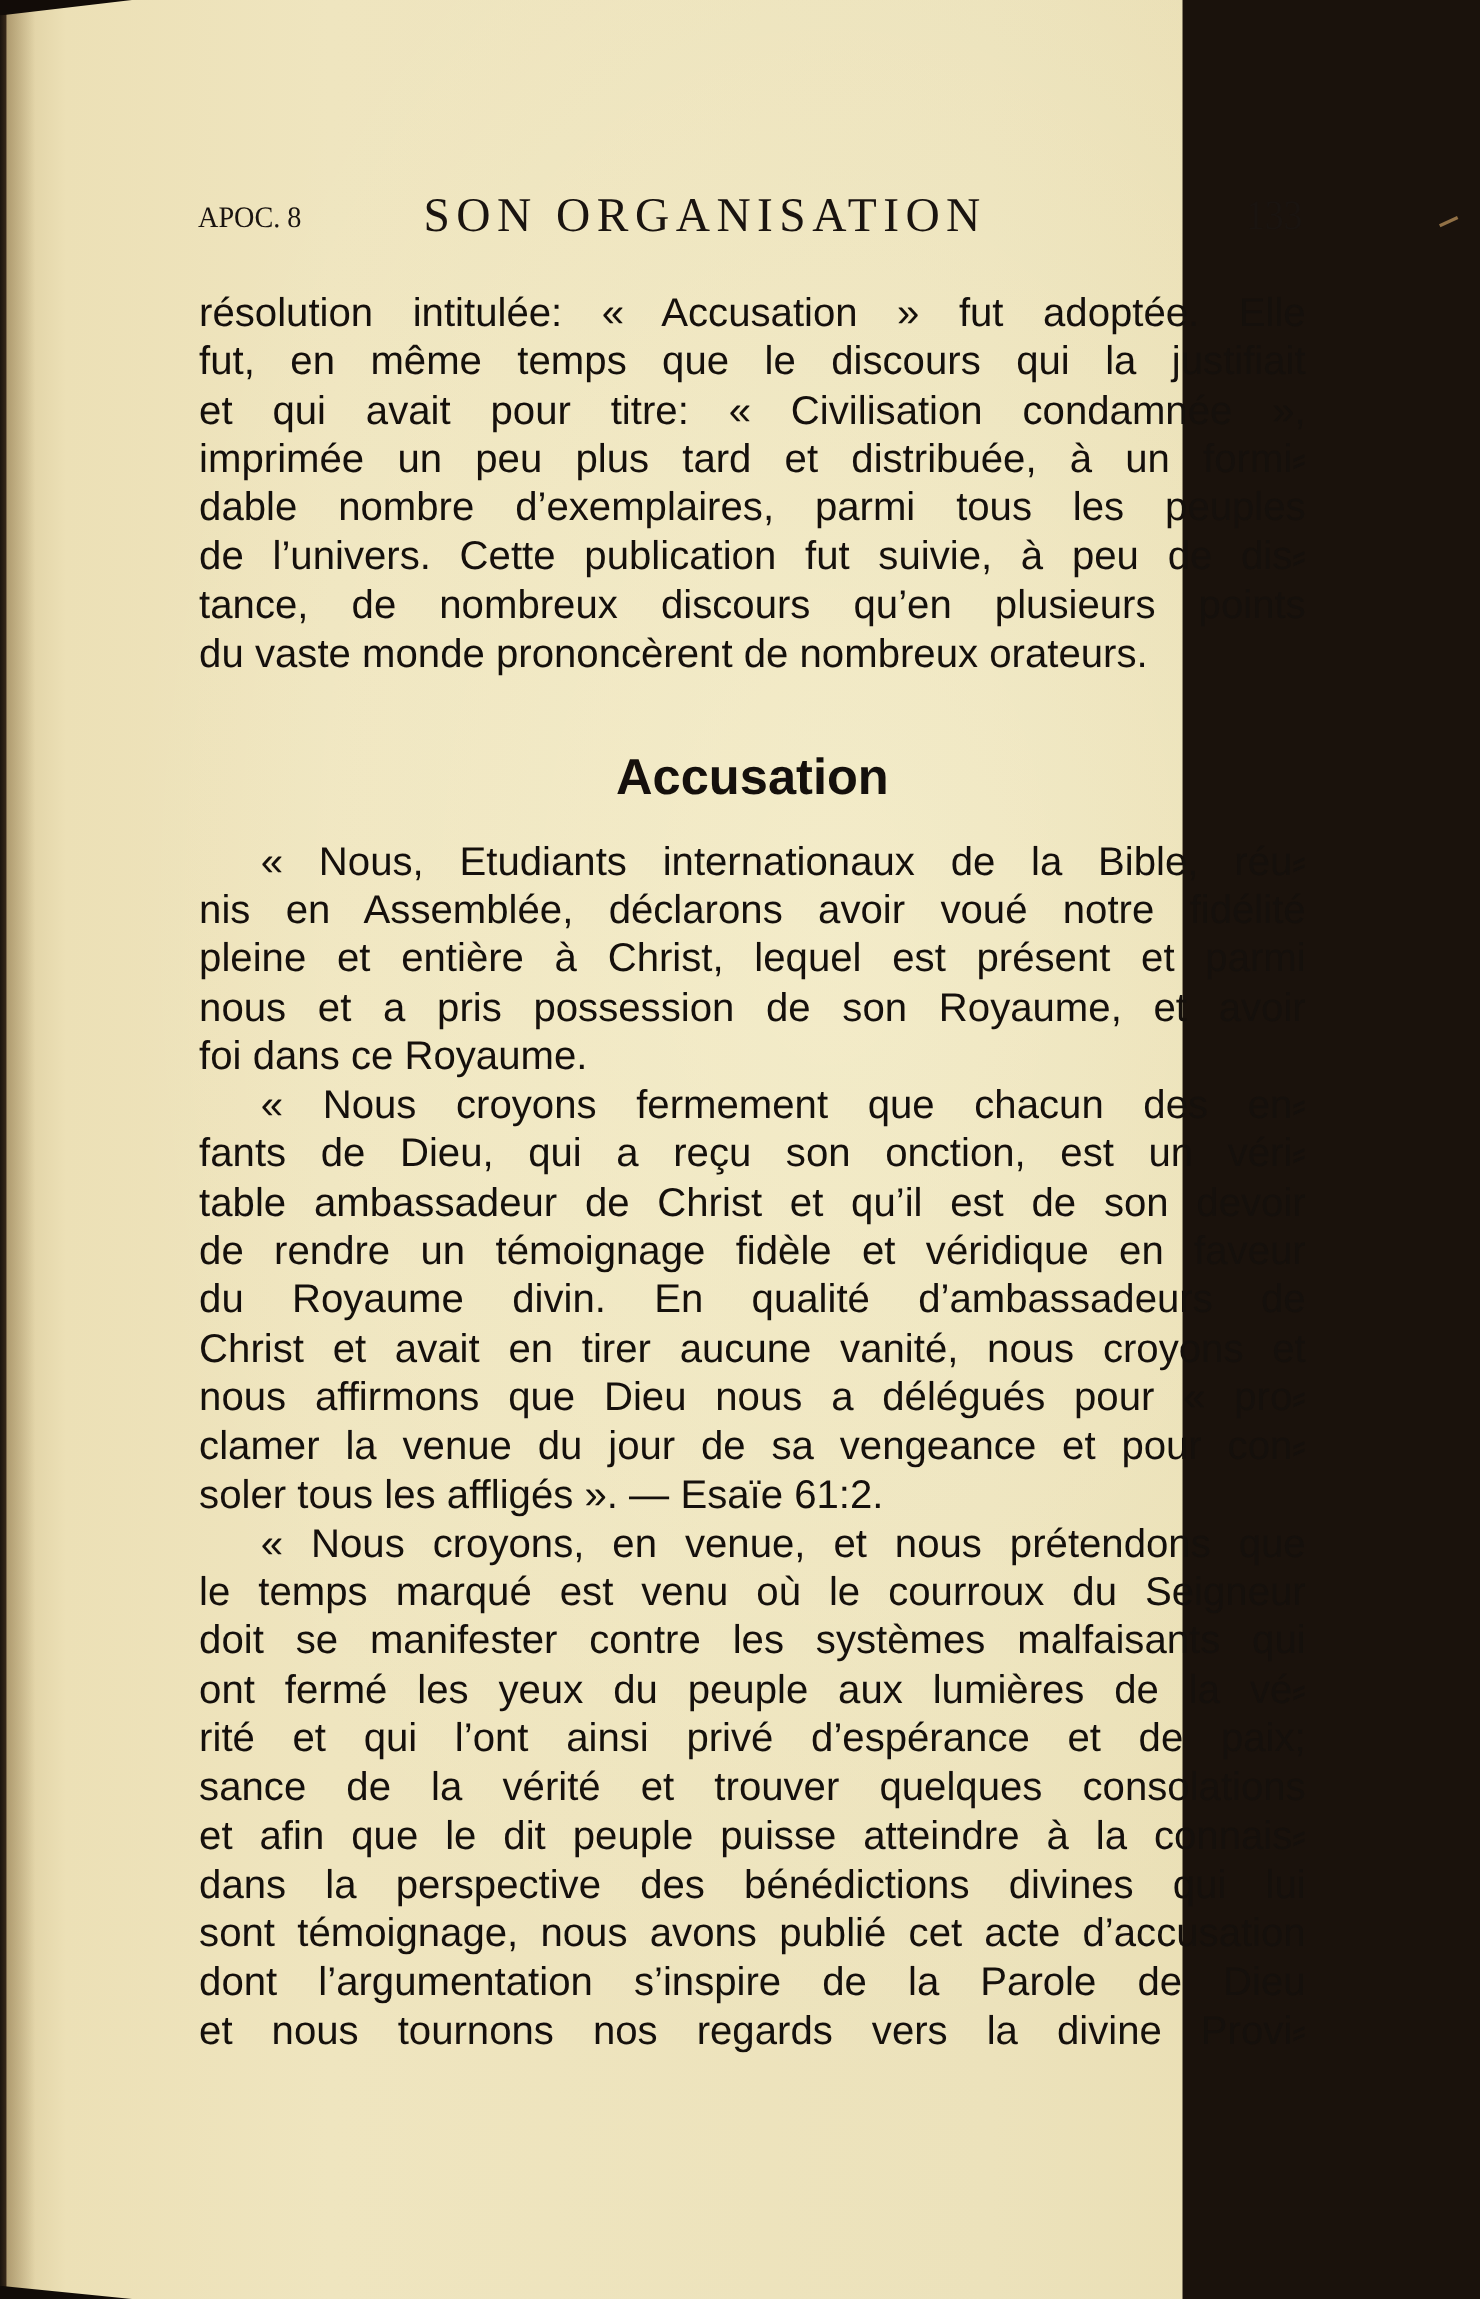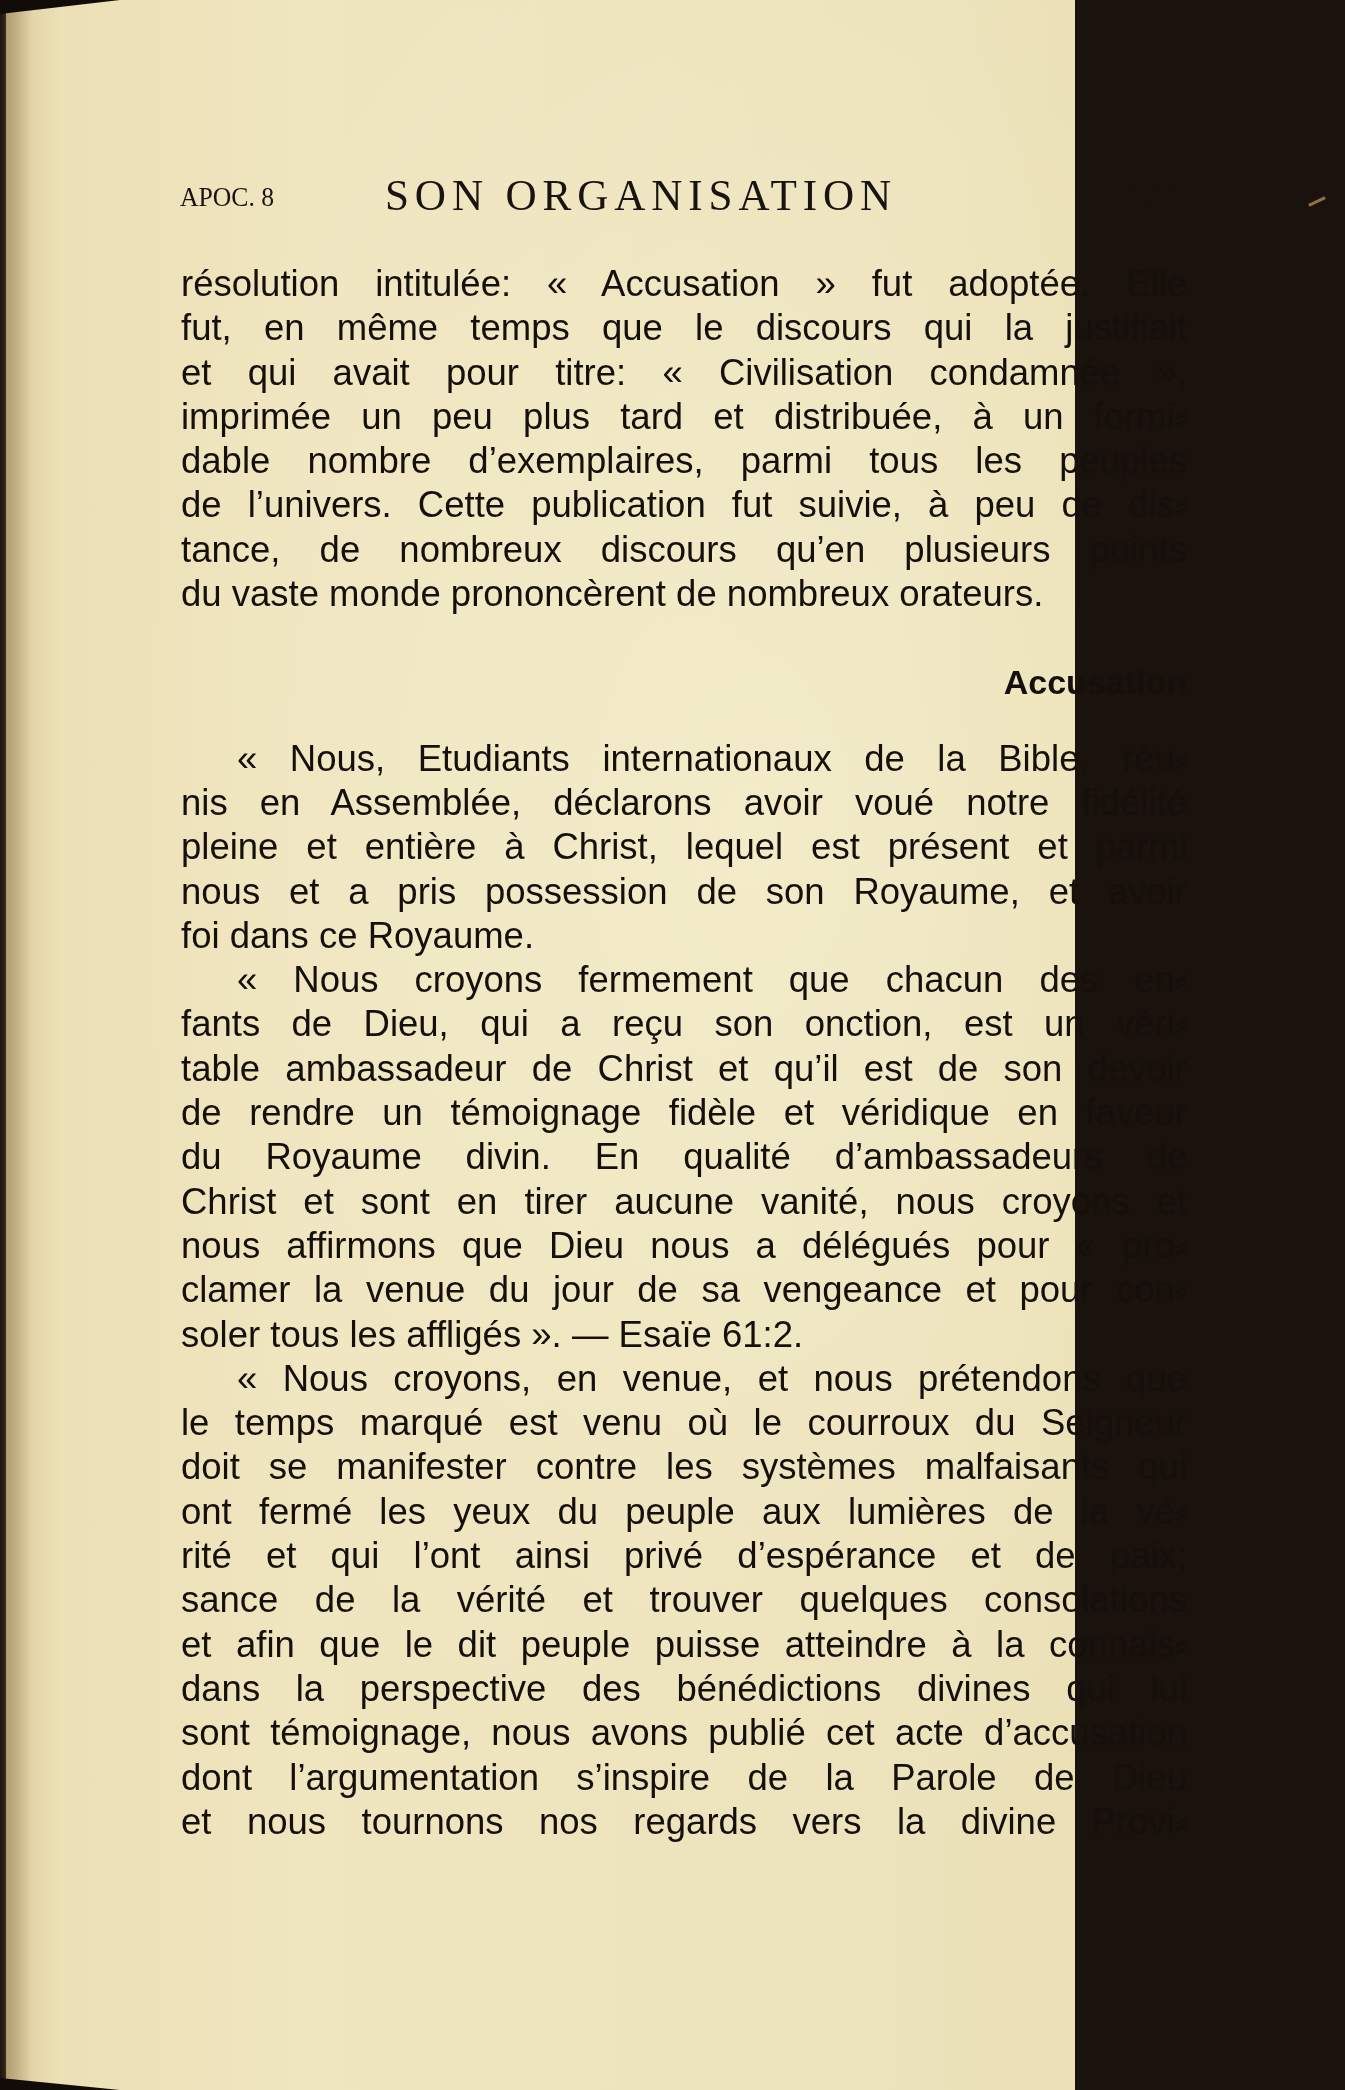--- a/index.html
+++ b/index.html
@@ -57,23 +57,23 @@
     font-size: 36.5px; color: #15100c;
   }
   .line {
     display: block; height: 44.3px; line-height: 44.3px;
     text-align: justify; text-align-last: justify; white-space: nowrap;
     overflow: visible;
   }
   .line.last { text-align-last: left; }
   .line.indent { padding-left: 56px; }
   .heading {
-    display: block; text-align: right; font-weight: bold;
-    height: 44.3px; line-height: 44.3px; font-size: 34px;
-    margin-top: 44px; margin-bottom: 32px;
+    display: block; text-align: center; font-weight: bold;
+    height: 44.3px; line-height: 44.3px; font-size: 46px;
+    margin-top: 68px; margin-bottom: 32px;
   }
   .paragraph { display: block; }
 </style>
 </head>
 <body>
 
 <div class="page">
   <div class="gutter"></div>
   <div class="gutter-shadow"></div>
   <div class="corner-top"></div>
@@ -104,21 +104,21 @@
         <span class="line">pleine et entière à Christ, lequel est présent et parmi</span>
         <span class="line">nous et a pris possession de son Royaume, et avoir</span>
         <span class="line last">foi dans ce Royaume.</span>
       </div>
       <div class="paragraph">
         <span class="line indent">« Nous croyons fermement que chacun des en⸗</span>
         <span class="line">fants de Dieu, qui a reçu son onction, est un véri⸗</span>
         <span class="line">table ambassadeur de Christ et qu’il est de son devoir</span>
         <span class="line">de rendre un témoignage fidèle et véridique en faveur</span>
         <span class="line">du Royaume divin. En qualité d’ambassadeurs de</span>
-        <span class="line">Christ et sont en tirer aucune vanité, nous croyons et</span>
+        <span class="line">Christ et avait en tirer aucune vanité, nous croyons et</span>
         <span class="line">nous affirmons que Dieu nous a délégués pour « pro⸗</span>
         <span class="line">clamer la venue du jour de sa vengeance et pour con⸗</span>
         <span class="line last">soler tous les affligés ». — Esaïe 61:2.</span>
       </div>
       <div class="paragraph">
         <span class="line indent">« Nous croyons, en venue, et nous prétendons que</span>
         <span class="line">le temps marqué est venu où le courroux du Seigneur</span>
         <span class="line">doit se manifester contre les systèmes malfaisants qui</span>
         <span class="line">ont fermé les yeux du peuple aux lumières de la vé⸗</span>
         <span class="line">rité et qui l’ont ainsi privé d’espérance et de paix;</span>

